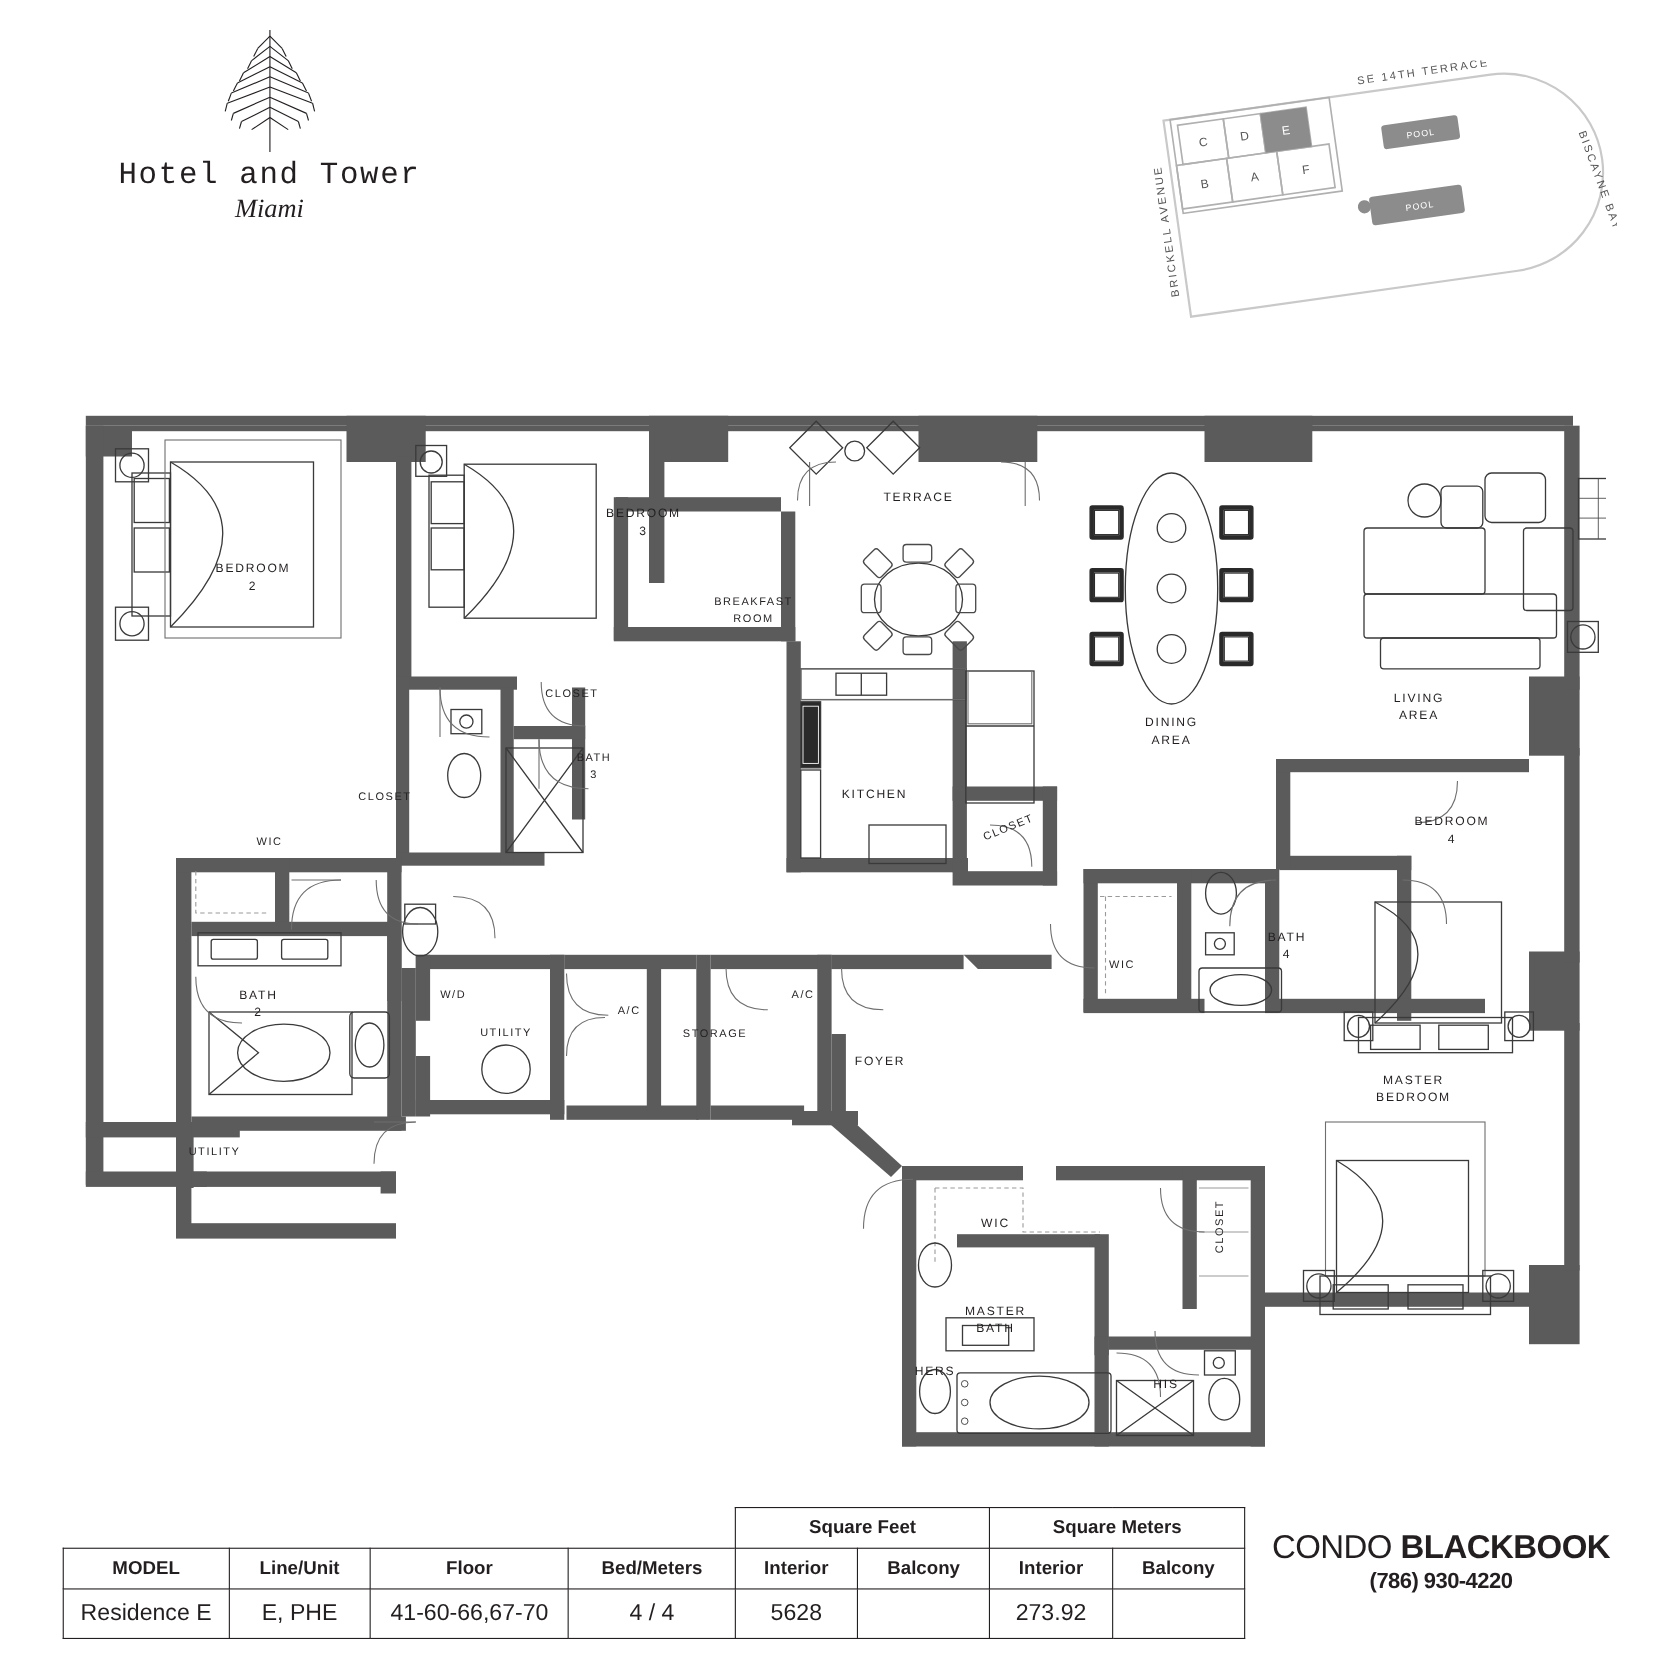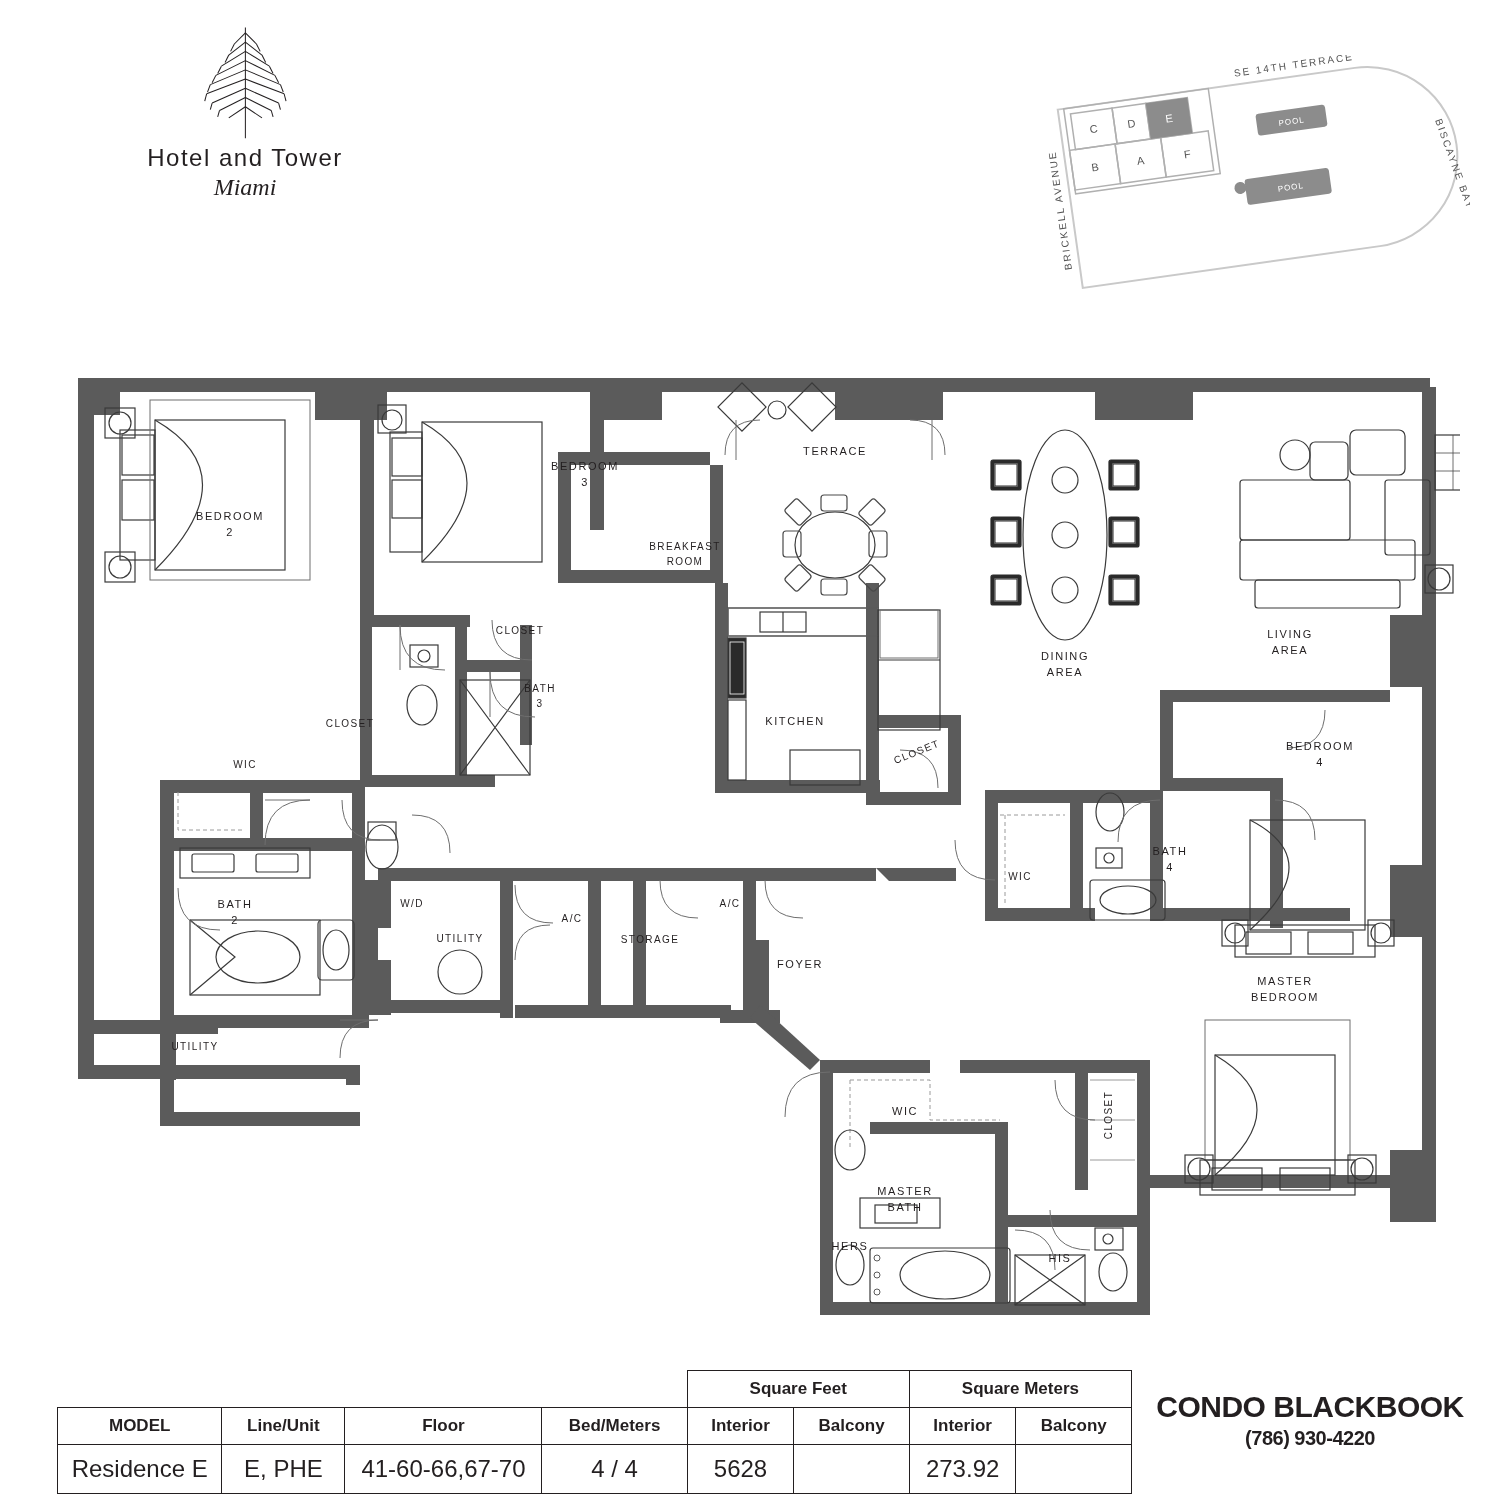--- a/index.html
+++ b/index.html
@@ -2,43 +2,43 @@
 <html><head>
 <meta charset="utf-8">
 <style>
   html,body{margin:0;padding:0;background:#ffffff;}
   body{width:1504px;height:1503px;position:relative;font-family:"Liberation Sans",sans-serif;color:#231f20;overflow:hidden;}
 
   
   #brand{position:absolute;left:30px;top:20px;width:430px;text-align:center;}
   #brand .tree{height:120px;display:block;margin:0 auto;}
   #brand .fs{font-family:"Liberation Serif",serif;font-size:46px;letter-spacing:1px;line-height:1.05;margin-top:2px;}
-  #brand .ht{font-family:Liberation Sans, sans-serif;font-size:24px;letter-spacing:1.5px;margin-top:4px;}
+  #brand .ht{font-family:Liberation Mono, monospace;font-size:28px;letter-spacing:1.5px;margin-top:4px;}
   #brand .mi{font-family:"Liberation Serif",serif;font-style:italic;font-size:24px;margin-top:2px;}
 
   
   #keyplan{position:absolute;left:1040px;top:55px;width:430px;height:260px;}
   #keyplan svg{display:block;}
 
   
   #plan{position:absolute;left:60px;top:360px;width:1400px;height:1000px;}
   #plan svg{display:block;}
 
   
   #spec{position:absolute;left:57px;top:1370px;width:1075px;font-size:17px;}
   #spec table{border-collapse:collapse;width:100%;}
   #spec td,#spec th{border:1.5px solid #231f20;text-align:center;font-weight:bold;padding:8px 16px;font-size:17px;}
   #spec .blankcell{border:none;}
   #spec .hdr2{font-weight:bold;}
-  #spec .val{font-weight:normal;font-size:24px;padding:10px 2px;}
+  #spec .val{font-weight:normal;font-size:21px;padding:10px 2px;}
 
   
   #contact{position:absolute;left:1145px;top:1390px;width:330px;text-align:center;line-height:1.15;}
   #contact .cb{font-size:30px;font-weight:bold;letter-spacing:-0.5px;}
-  #contact .cb .light{font-weight:bold;}
+  #contact .cb .light{font-weight:normal;}
   #contact .ph{font-size:20px;font-weight:bold;margin-top:2px;letter-spacing:-0.5px;}
 </style>
 </head>
 <body>
 
 <div id="brand">
   <svg class="tree" viewBox="0 0 120 130">
     <g stroke="#231f20" stroke-width="1.1" fill="none">
       <line x1="60" y1="8" x2="60" y2="128"></line>
       <line x1="60" y1="14" x2="48" y2="26"></line>

